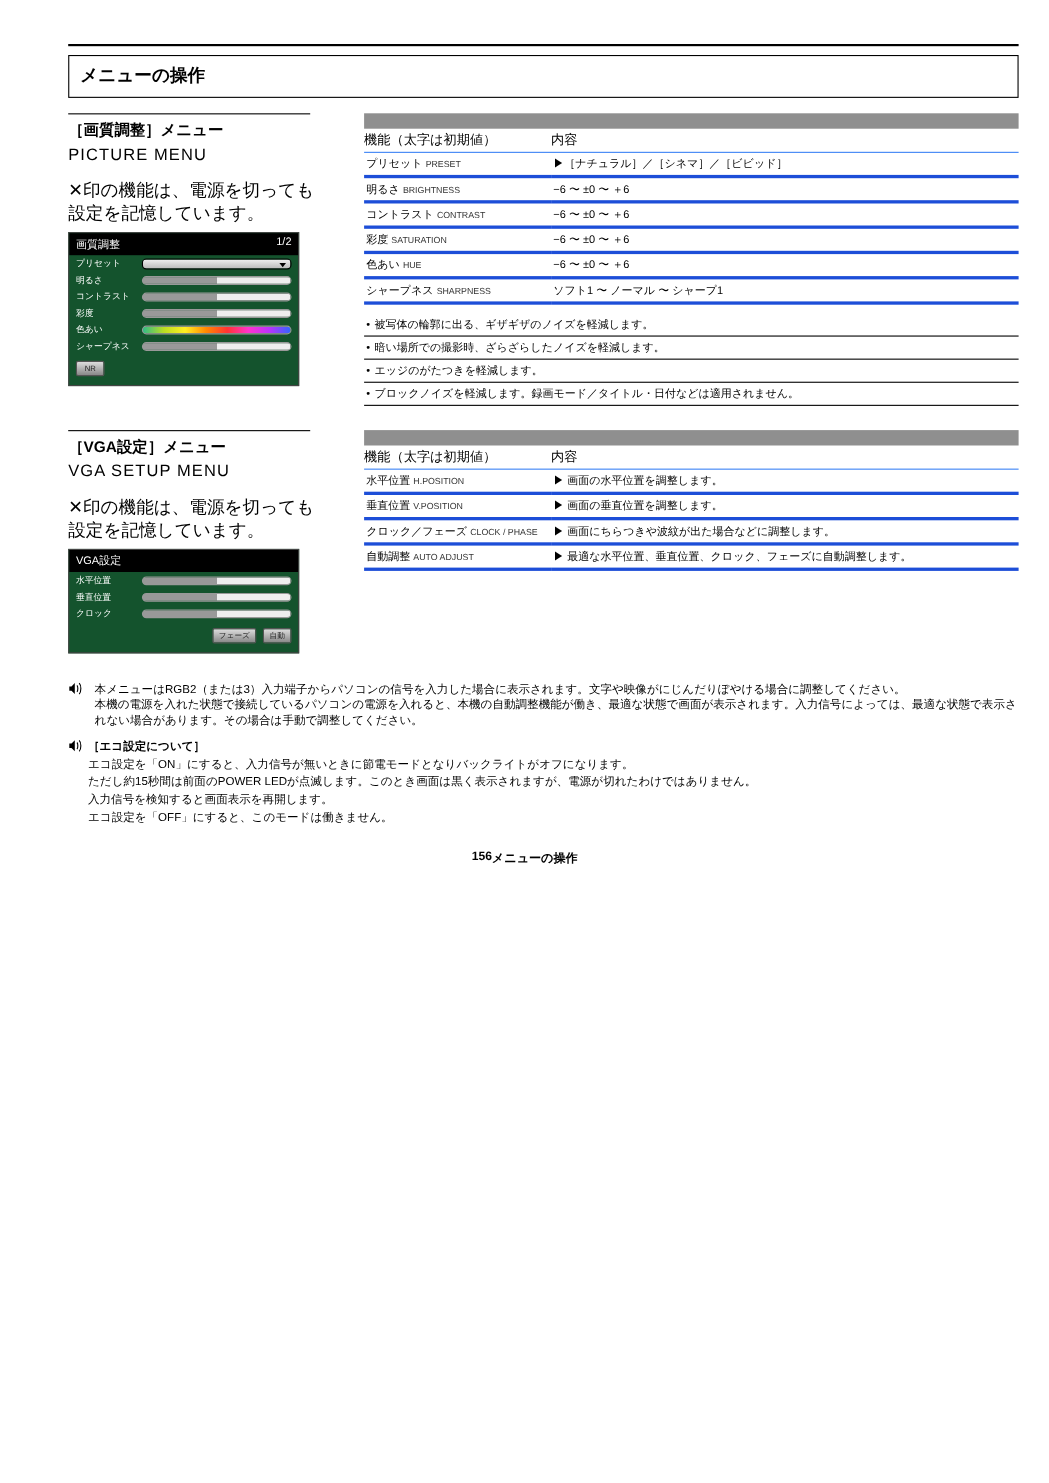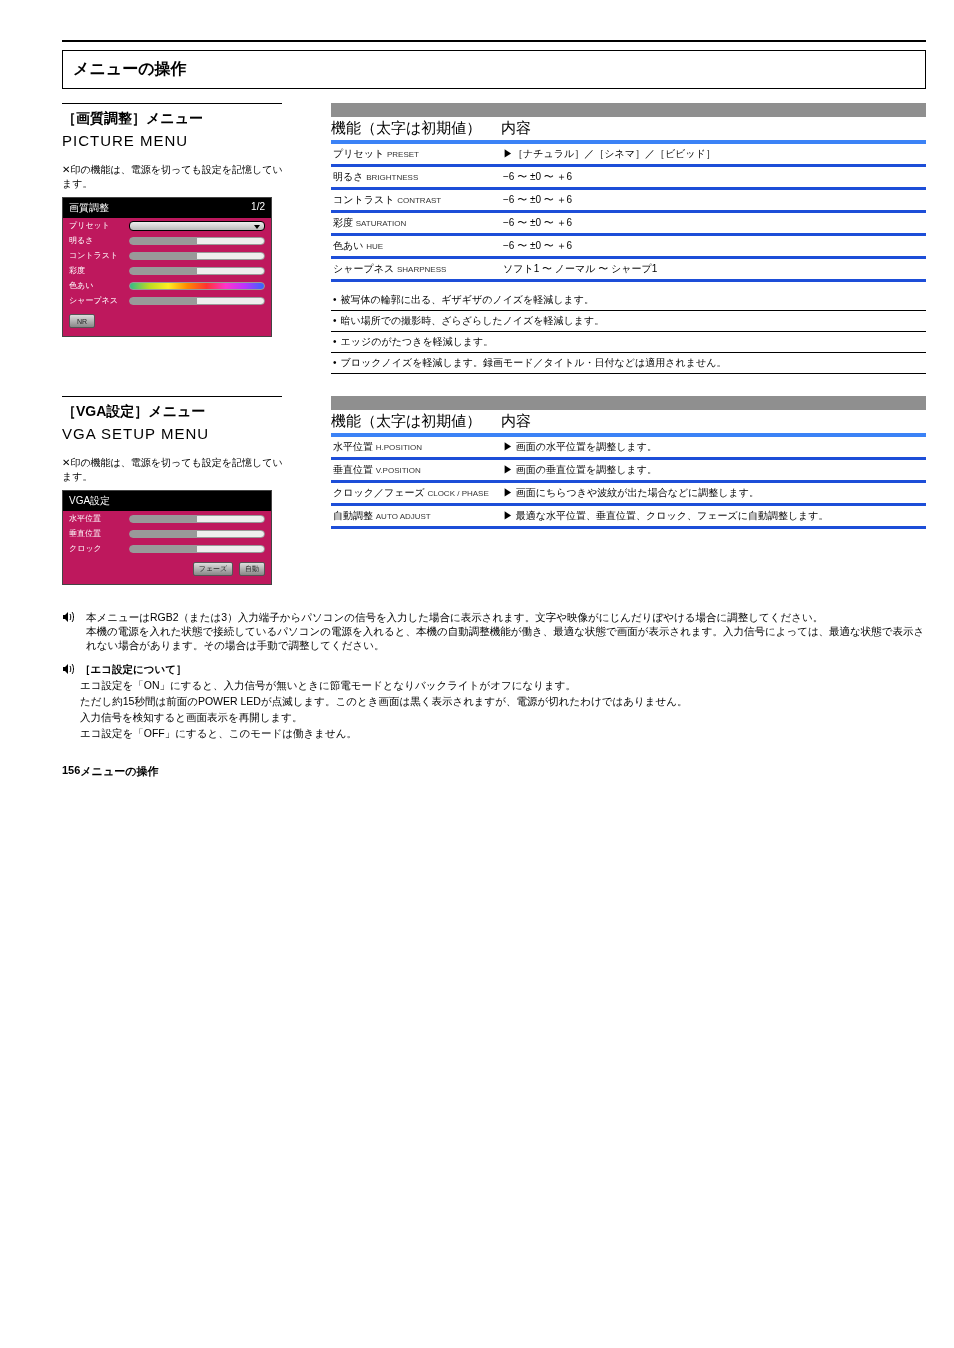--- a/index.html
+++ b/index.html
@@ -11,39 +11,39 @@
   .page-title-box h1 { font-size: 16px; font-weight: bold; }
 
   .two-col { display: flex; gap: 41px; }
   .left-col { width: 228px; flex-shrink: 0; }
   .right-col { flex: 1; }
 
   .sub-rule { border-top: 1.5px solid #000; margin-bottom: 6px; width: 220px; }
 
   .picture-menu { font-size: 14px; font-weight: bold; margin-bottom: 4px; }
   .english-menu { font-size: 15px; letter-spacing: 1px; margin-bottom: 14px; }
-  .x-features { font-size: 10px; margin-bottom: 6px; }
+  .x-features { font-size: 16px; margin-bottom: 6px; }
 
   .osd-screenshot {
-    width: 210px; background: #be185d; border: 1px solid #444;
+    width: 210px; background: #14532d; border: 1px solid #444;
     padding: 0 0 8px 0; margin-bottom: 8px;
   }
   .osd-titlebar { background: #000; color: #fff; font-size: 10px; padding: 3px 6px; display:flex; justify-content:space-between; }
   .osd-row { display: flex; align-items: center; padding: 2px 6px; gap: 4px; }
   .osd-label { color: #fff; font-size: 8px; width: 56px; flex-shrink:0; }
   .osd-dropdown { flex:1; height: 10px; background: linear-gradient(#eee,#bbb); border:1px solid #000; border-radius:4px; position:relative; }
   .osd-dropdown::after { content:""; position:absolute; right:4px; top:3px; border-left:3px solid transparent; border-right:3px solid transparent; border-top:4px solid #000; }
   .osd-slider { flex:1; height: 8px; border-radius: 5px; border:1px solid #999; background: linear-gradient(90deg,#999 50%, #eee 50%); position:relative; }
   .osd-slider-rainbow { flex:1; height: 8px; border-radius: 5px; border:1px solid #999; background: linear-gradient(90deg,#3b8,#bd2,#fe2,#f80,#f33,#f3c,#b3f,#36f); position:relative; }
   .osd-bottom { display:flex; justify-content: space-between; padding: 6px 6px 0 6px; gap: 6px; }
   .osd-smallbtn { width: 26px; height: 14px; background: linear-gradient(#ddd,#888); border-radius:2px; border:1px solid #555; display:flex; align-items:center; justify-content:center; font-size:7px; color:#222; }
   .osd-smallbtn-pair { display:flex; gap:6px; margin-left:auto; }
 
   .feature-bar { background: #8f8f8f; color:#fff; font-size: 11px; padding: 2px 6px; margin-bottom: 2px; height:14px; }
-  .feature-header { display:flex; font-size: 15px; border-bottom:4px solid #3b82f6; padding: 0 0 2px 0; }
+  .feature-header { display:flex; font-size: 12px; border-bottom:1px solid #3b82f6; padding: 0 0 2px 0; }
   .feature-header .fh-left { width: 170px; }
   .feature-header .fh-right { flex:1; }
 
   .table { width: 100%; border-collapse: collapse; margin-bottom: 8px; }
   .table td { border-bottom: 3px solid #1d4ed8; font-size: 10px; padding: 3px 2px; vertical-align: middle; }
   .table td.narrow { width: 170px; }
   .table td .jp { font-size: 10px; }
   .table td .en { font-size: 8px; color:#333; }
 
   .notes-line { display:flex; align-items:flex-start; gap:4px; font-size:10px; margin: 4px 0 2px 0; border-bottom:1px solid #000; padding-bottom:4px; }
@@ -53,21 +53,21 @@
   .sound-svg { width:14px; height:12px; }
 
   .vga-block { margin-top: 18px; }
   .vga-note { display:flex; gap:6px; align-items:flex-start; font-size:10.5px; margin-bottom: 10px; }
   .vga-note .ic { width:18px; flex-shrink:0; }
 
   .eco-block { display:flex; gap:0; align-items:flex-start; font-size:10.5px; margin-top: 10px; }
   .eco-block .ic { width:18px; flex-shrink:0; }
   .eco-lines p { margin-bottom: 2px; }
 
-  .page-foot { position:absolute; bottom: 24px; left: 62px; right: 62px; display:flex; justify-content:flex-start; font-size:11px; font-weight:bold; }
+  .page-foot { position:absolute; bottom: 24px; left: 62px; right: 62px; display:flex; justify-content:center; font-size:11px; font-weight:bold; }
 
   .sect-gap { height: 22px; }
 </style>
 </head>
 <body>
 
 <div class="page">
   <div class="top-rule"></div>
 
   <div class="page-title-box">

